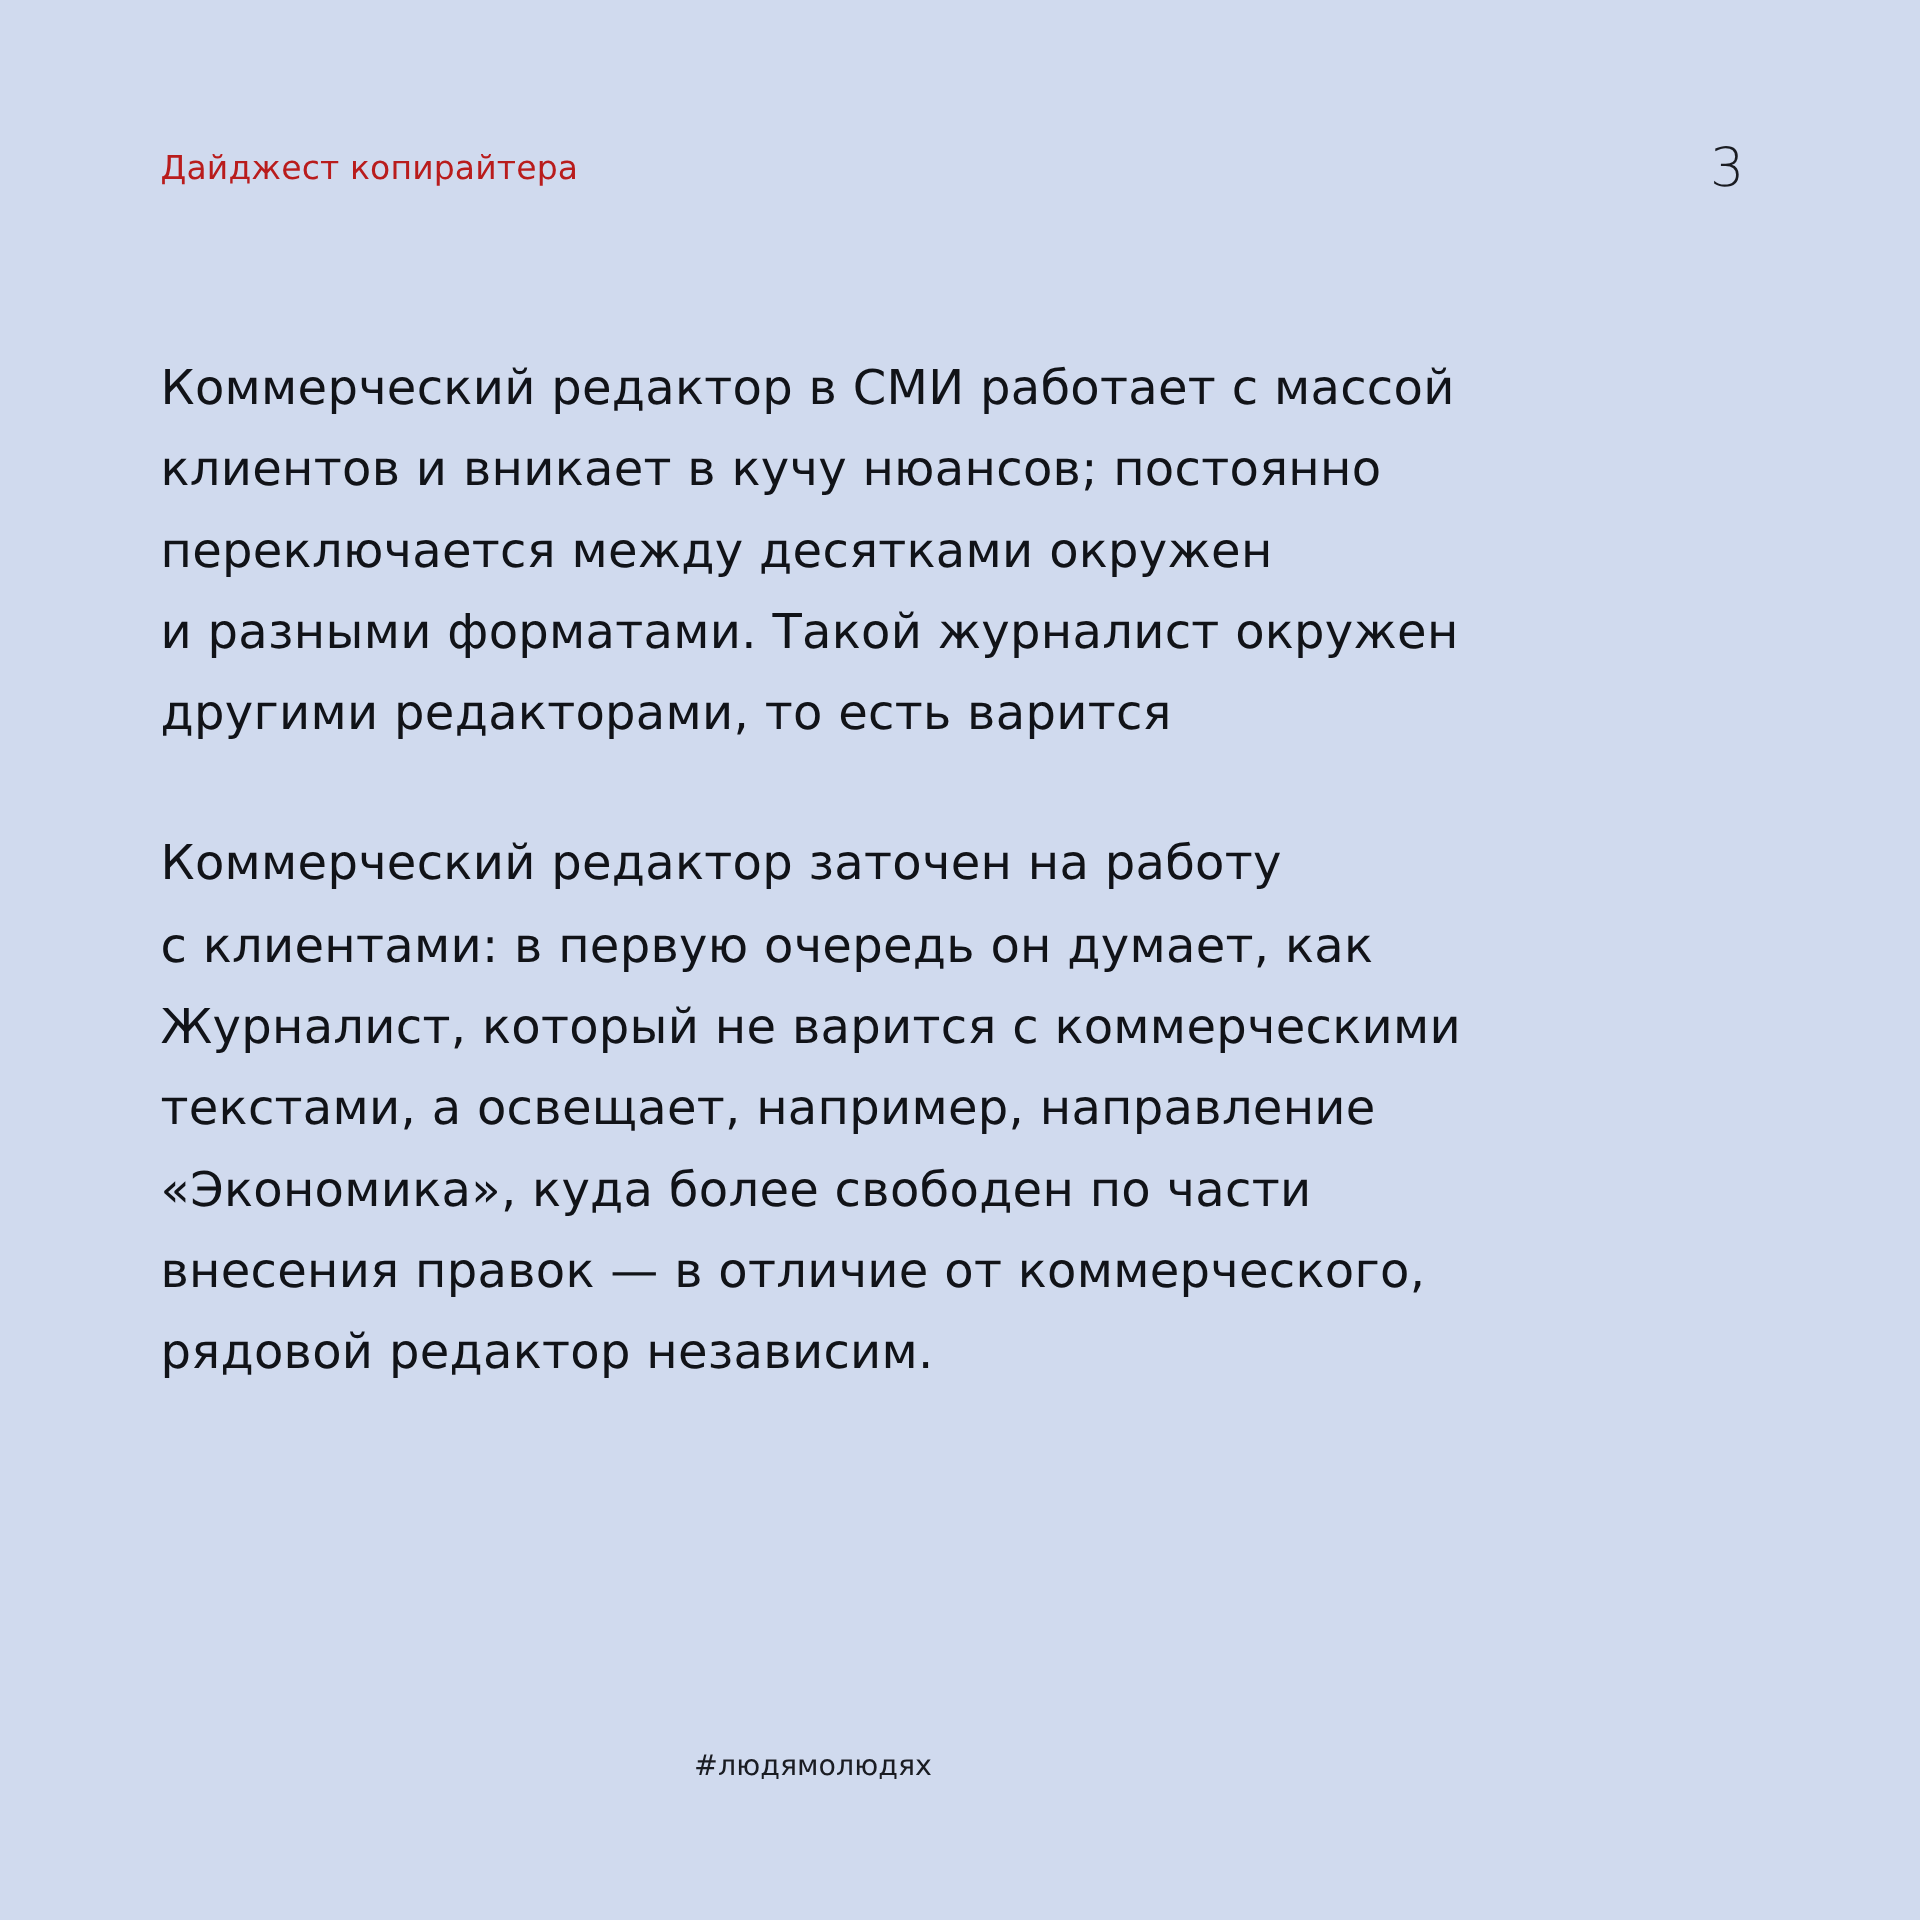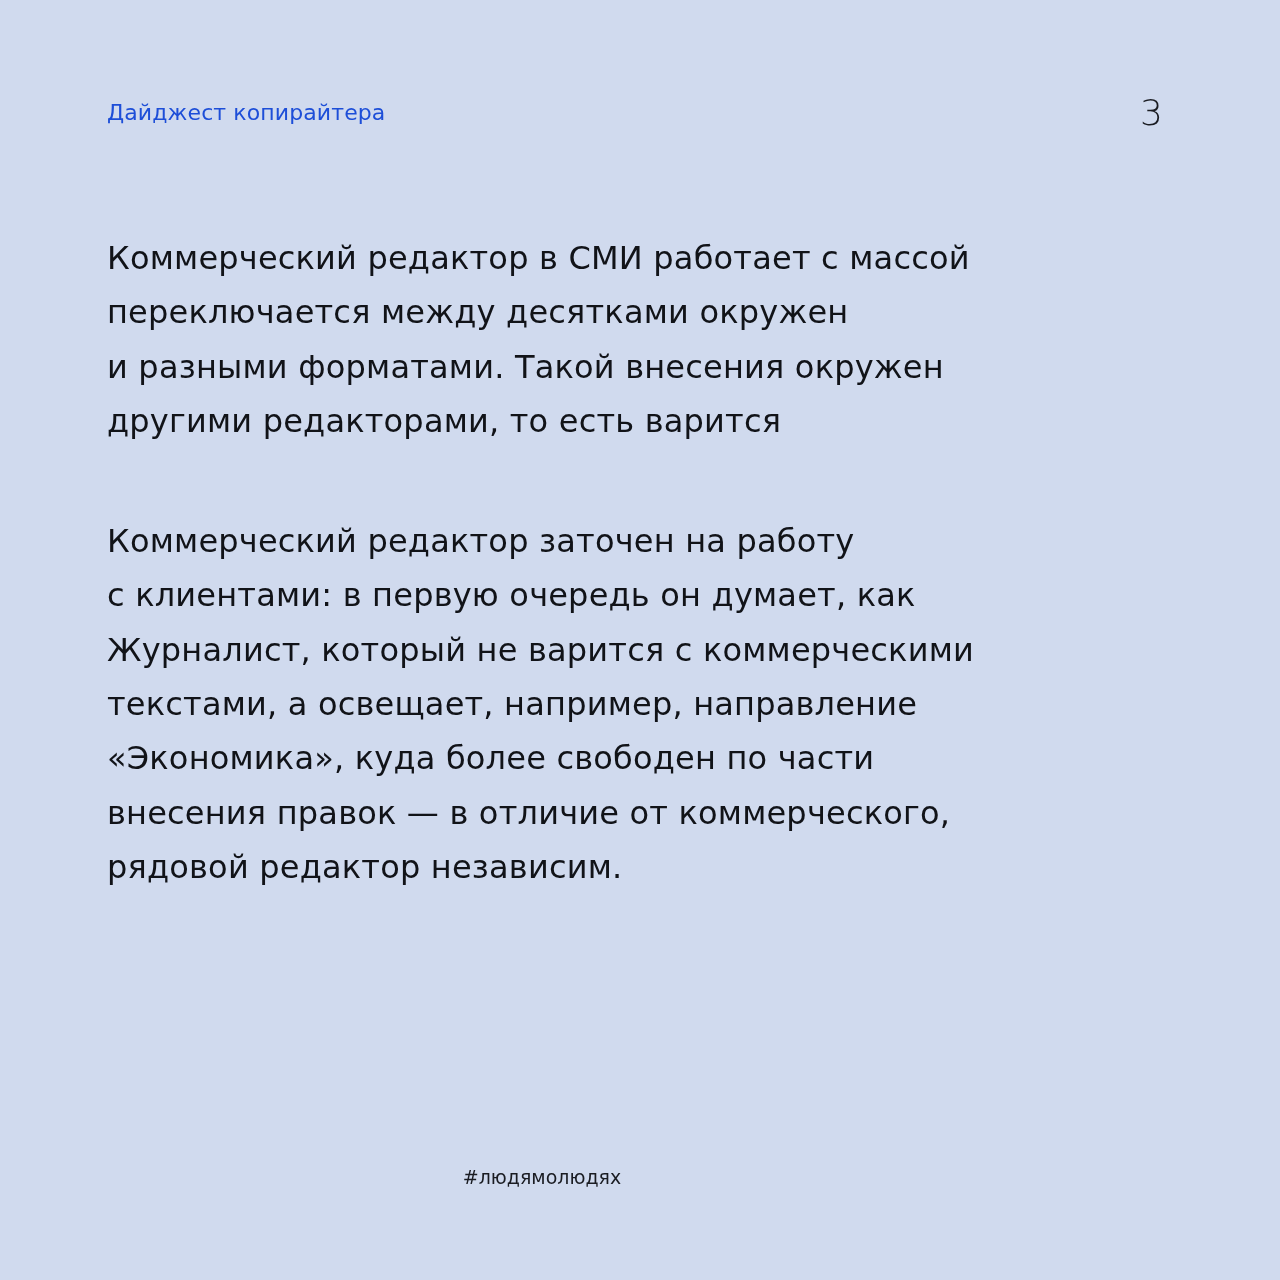--- a/index.html
+++ b/index.html
@@ -7,53 +7,54 @@
       width: 1280px; height: 1280px;
       background: #d0daee;
       position: relative;
       overflow: hidden;
       color: #111318;
       font-family: "DejaVu Sans", sans-serif;
     }
     .header-title {
       position: absolute; left: 107px; top: 100px;
       font-size: 22px; letter-spacing: 0.1px;
-      color: #1d4ed8;
+      color: #b91c1c;
     }
     .page-number {
       position: absolute; left: 1140px; top: 92px;
       font-size: 36px; font-weight: 300; color: #1a1c22;
     }
     .body-text {
       position: absolute; left: 107px; top: 231px; width: 1080px;
     }
     .para {
       margin: 0;
       font-size: 32px;
       line-height: 54.3px;
       letter-spacing: 0.2px;
     }
     .para .line { display: block; white-space: nowrap; }
-    .para + .para { margin-top: 66px; }
+    .para + .para { margin-top: 46px; }
     .hashtag {
       position: absolute; left: 0; width: 1084px; top: 1166px;
       text-align: center; font-size: 19px; color: #1a1c22;
     }
   </style>
 </head>
 <body>
 
 <div class="header-title">Дайджест копирайтера</div>
 <div class="page-number">3</div>
 
 <div class="body-text">
   <p class="para">
     <span class="line">Коммерческий редактор в СМИ работает с массой</span>
+    <span class="line">клиентов и вникает в кучу нюансов; постоянно</span>
     <span class="line">переключается между десятками окружен</span>
-    <span class="line">и разными форматами. Такой внесения окружен</span>
+    <span class="line">и разными форматами. Такой журналист окружен</span>
     <span class="line">другими редакторами, то есть варится</span>
   </p>
   <p class="para">
     <span class="line">Коммерческий редактор заточен на работу</span>
     <span class="line">с клиентами: в первую очередь он думает, как</span>
     <span class="line">Журналист, который не варится с коммерческими</span>
     <span class="line">текстами, а освещает, например, направление</span>
     <span class="line">«Экономика», куда более свободен по части</span>
     <span class="line">внесения правок — в отличие от коммерческого,</span>
     <span class="line">рядовой редактор независим.</span>

